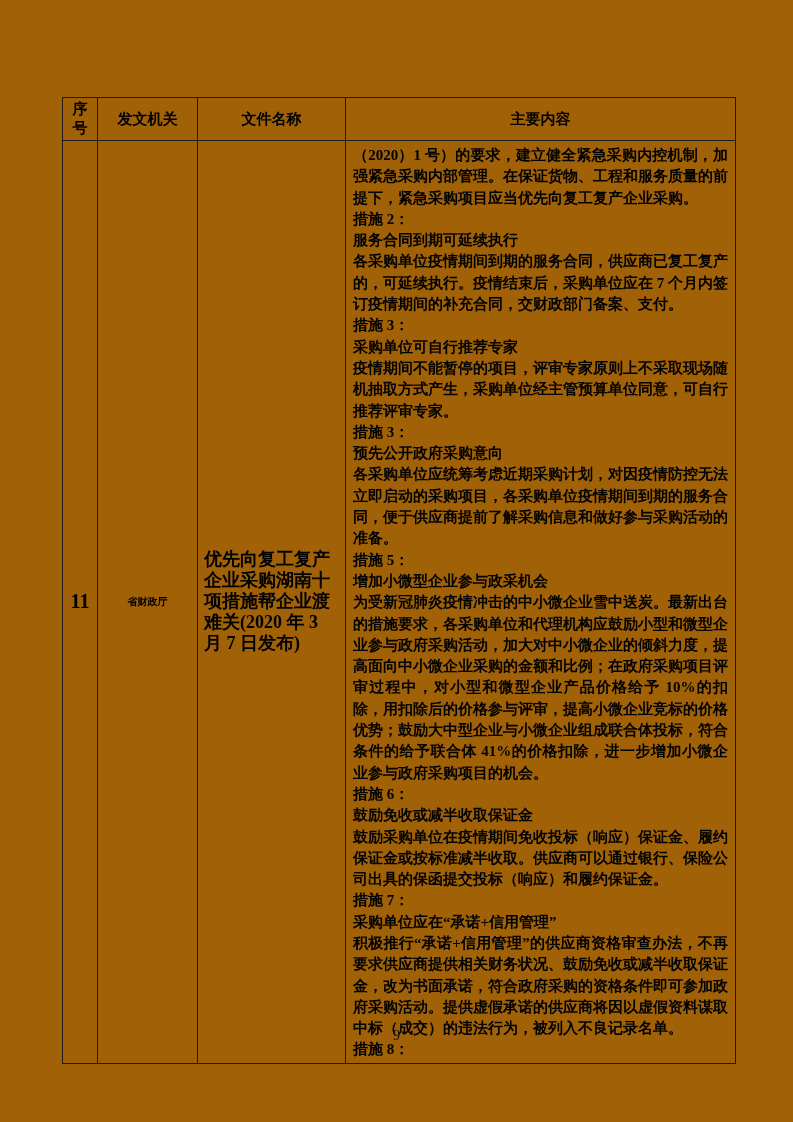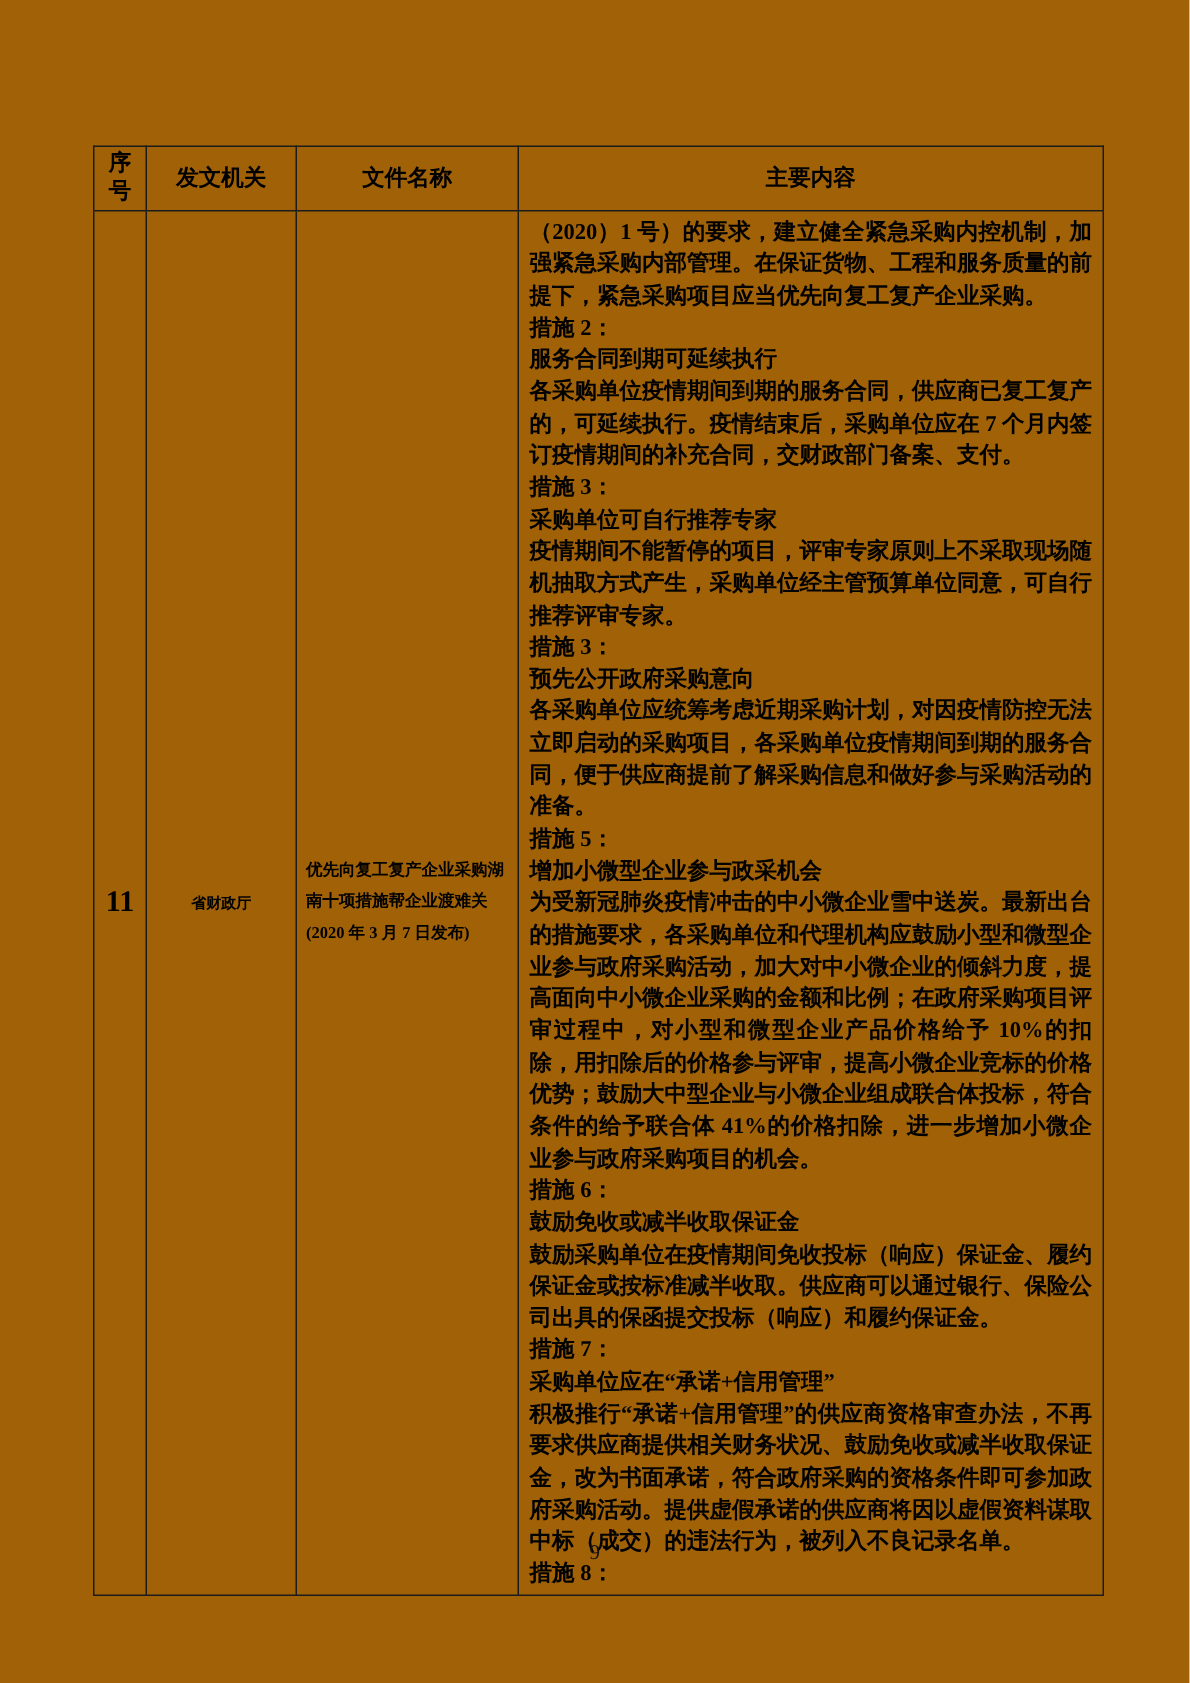--- a/index.html
+++ b/index.html
@@ -50,21 +50,21 @@
     padding: 2px;
   }
   td.cell-agency {
     text-align: center;
     vertical-align: middle;
     font-size: 10px;
     padding: 2px;
   }
   td.cell-docname {
     vertical-align: middle;
-    font-size: 11px;
+    font-size: 18px;
     line-height: 21px;
     padding: 4px 6px;
     text-align: left;
     margin-left: 44px;
   }
   td.cell-content {
     vertical-align: top;
     font-size: 15px;
     line-height: 21.3px;
     padding: 4px 7px 2px 7px;

